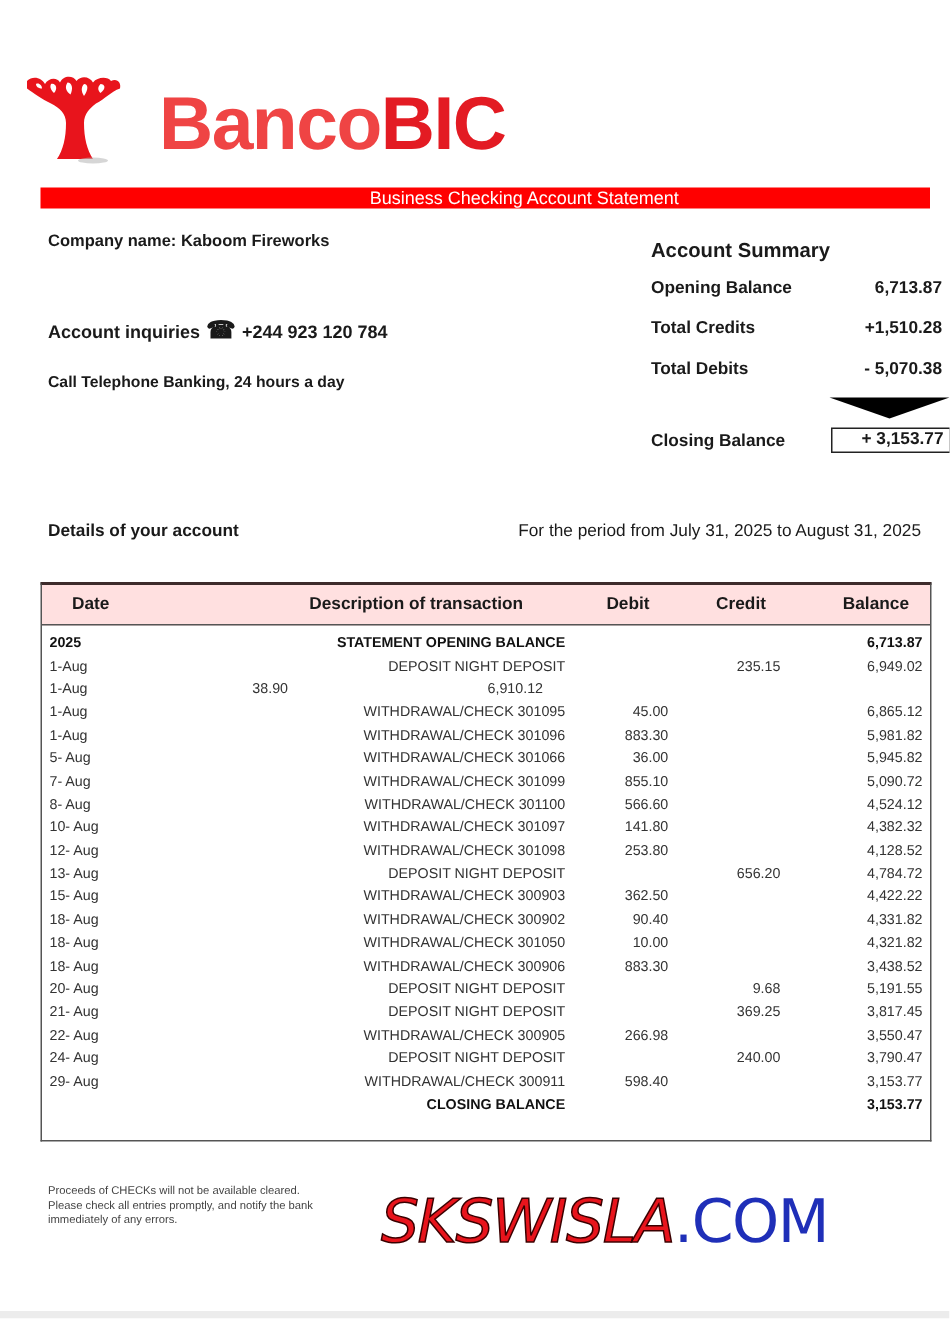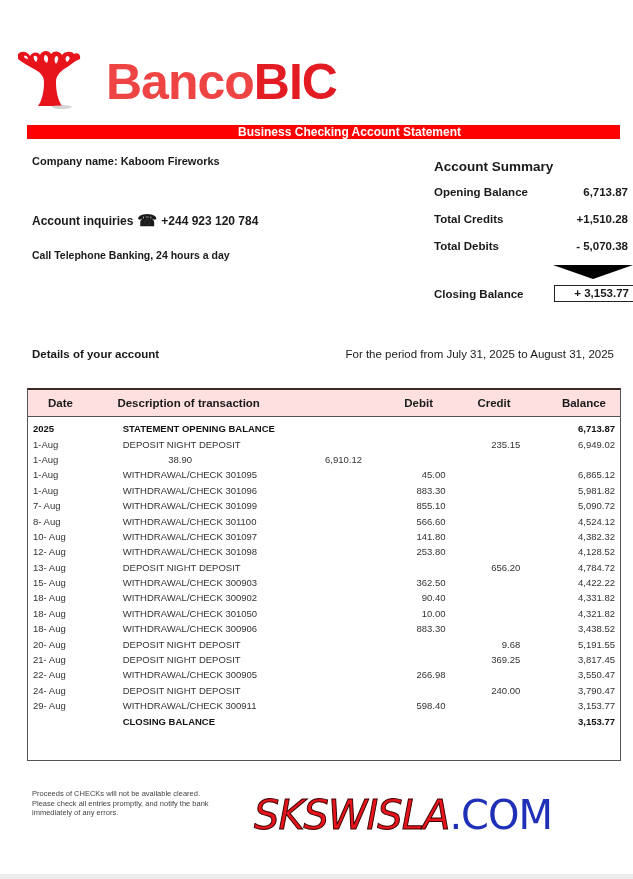--- a/index.html
+++ b/index.html
@@ -4,21 +4,21 @@
 <style>
   * { box-sizing: border-box; margin: 0; padding: 0; }
   html, body { width: 633px; height: 879px; background: #ffffff; overflow: hidden; }
   body { font-family: "Liberation Sans", sans-serif; color: #1a1a1a; position: relative; }
 
   .logo-tree { position: absolute; left: 16px; top: 48px; width: 66px; height: 62px; }
   .logo-text { position: absolute; left: 106px; top: 54px; font-family: "Liberation Sans", sans-serif; font-weight: bold; font-size: 50px; letter-spacing: -1px; line-height: 56px; }
   .logo-text .banco { color: #ef4444; }
   .logo-text .bic { color: #e31b23; }
 
-  .title-bar { position: absolute; left: 27px; top: 125px; width: 593px; height: 14px; background: #ff0000; color: #ffffff; font-weight: bold; font-size: 12px; line-height: 14px; text-align: center; }
+  .title-bar { position: absolute; left: 27px; top: 125px; width: 593px; height: 14px; background: #ff0000; color: #ffffff; font-weight: normal; font-size: 12px; line-height: 14px; text-align: center; }
   .title-bar span { position: relative; left: 26px; }
 
   .left-info { position: absolute; left: 32px; font-weight: bold; font-size: 11px; color: #1a1a1a; }
   .company { top: 155px; }
   .inquiries { top: 214px; font-size: 12px; display: flex; align-items: center; text-align: center; }
   .inquiries .phone-icon { font-size: 16px; margin: 0 4px; line-height: 12px; }
   .telebank { top: 249px; font-size: 10.5px; }
 
   .summary { position: absolute; left: 422px; top: 159px; width: 200px; margin-left: 12px; }
   .summary-title { font-weight: bold; font-size: 13.5px; margin-bottom: 12px; }
@@ -30,21 +30,21 @@
 
   .details-title { position: absolute; left: 32px; top: 348px; font-weight: bold; font-size: 11.5px; }
   .period { position: absolute; right: 19px; top: 348px; font-size: 11.5px; }
 
   .tx-table { position: absolute; left: 27px; top: 388px; width: 594px; height: 373px; border: 1px solid #555; border-top: 2px solid #3d2b2b; }
   .tx-head { display: flex; height: 27px; background: #ffe0e0; border-bottom: 1px solid #555; font-weight: bold; font-size: 11.5px; align-items: center; }
   .tx-body { padding-top: 4px; }
   .tx-row { display: flex; height: 15.4px; align-items: center; font-size: 9.5px; color: #333; }
   .tx-row.bold { font-weight: bold; color: #111; }
   .c-date { width: 95px; padding-left: 5px; }
-  .c-desc { width: 255px; }
+  .c-desc { width: 255px; text-align: right; }
   .c-debit { width: 69px; text-align: right; }
   .c-credit { width: 94px; text-align: right; padding-right: 19px; }
   .c-bal { width: 81px; text-align: right; padding-right: 5px; }
   .tx-head .c-date { padding-left: 20px; }
   .tx-head .c-desc { padding-left: 0; }
   .tx-head .c-debit { text-align: center; padding-left: 38px; width: 107px; }
   .tx-head .c-credit { text-align: center; width: 94px; padding-right: 0; padding-left: 0; }
   .tx-head .c-bal { text-align: right; width: 88px; padding-right: 14px; }
   .tx-head .c-desc { width: 250px; }
 
@@ -139,20 +139,27 @@
         <div class="c-bal">6,865.12</div>
       </div>
       <div class="tx-row">
         <div class="c-date">1-Aug</div>
         <div class="c-desc">WITHDRAWAL/CHECK 301096</div>
         <div class="c-debit">883.30</div>
         <div class="c-credit"></div>
         <div class="c-bal">5,981.82</div>
       </div>
       <div class="tx-row">
+        <div class="c-date">5- Aug</div>
+        <div class="c-desc">WITHDRAWAL/CHECK 301066</div>
+        <div class="c-debit">36.00</div>
+        <div class="c-credit"></div>
+        <div class="c-bal">5,945.82</div>
+      </div>
+      <div class="tx-row">
         <div class="c-date">7- Aug</div>
         <div class="c-desc">WITHDRAWAL/CHECK 301099</div>
         <div class="c-debit">855.10</div>
         <div class="c-credit"></div>
         <div class="c-bal">5,090.72</div>
       </div>
       <div class="tx-row">
         <div class="c-date">8- Aug</div>
         <div class="c-desc">WITHDRAWAL/CHECK 301100</div>
         <div class="c-debit">566.60</div>

